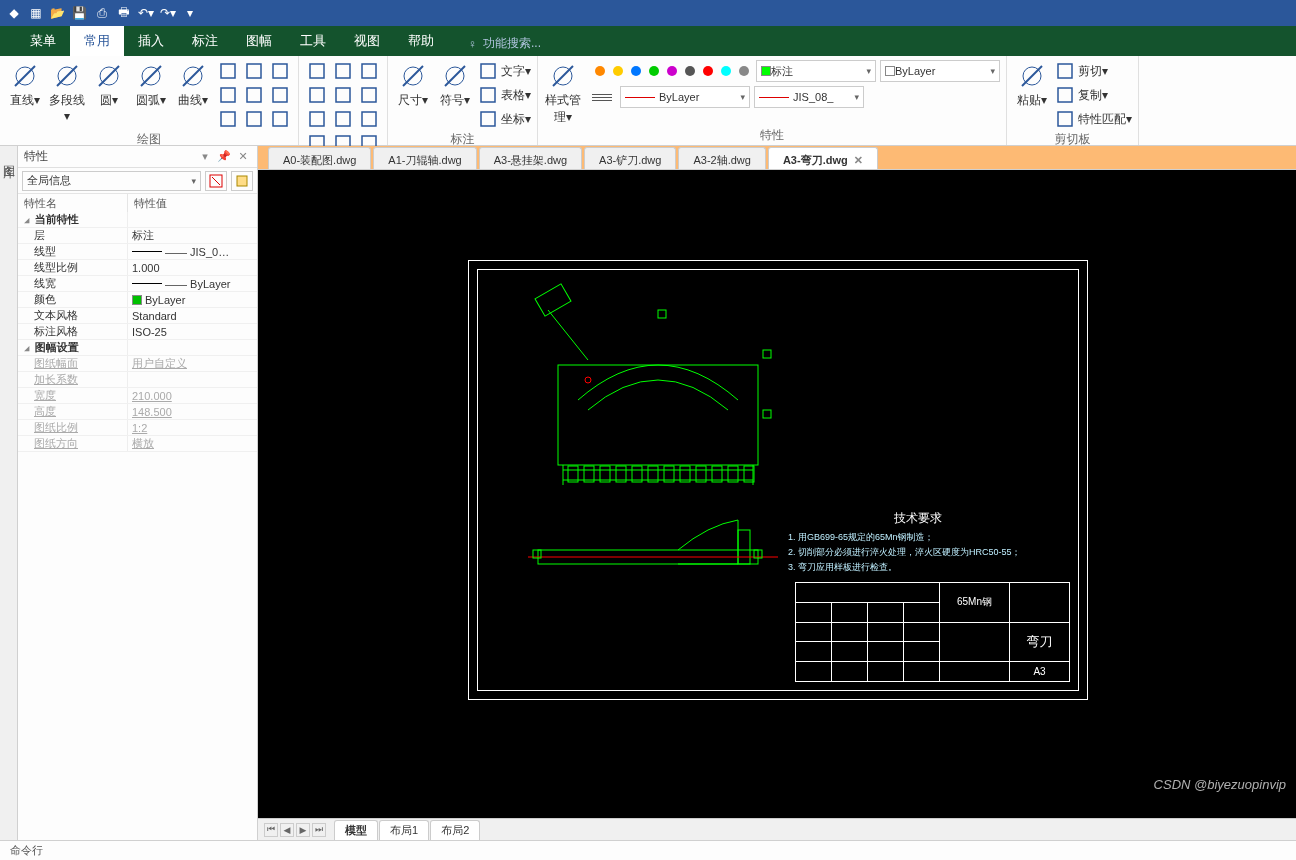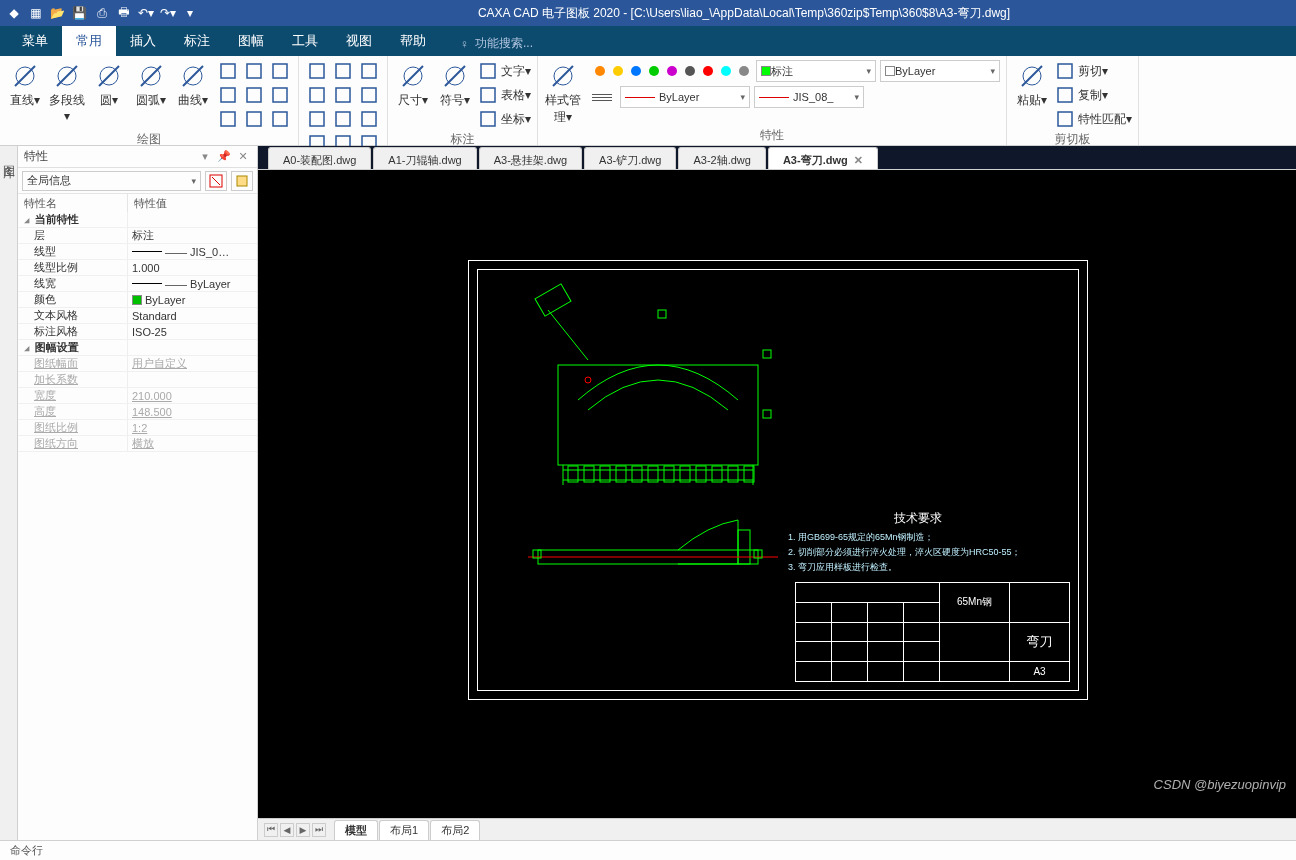--- a/index.html
+++ b/index.html
@@ -1,21 +1,21 @@
 <!DOCTYPE html>
 <html><head>
 <meta charset="utf-8">
 <style>
 * { box-sizing: border-box; margin: 0; padding: 0; font-family: "Microsoft YaHei", sans-serif; }
 body { width: 1296px; height: 860px; background: #fff; font-size: 12px; color: #333; overflow: hidden; }
 .titlebar { height: 26px; background: #2b579a; display: flex; align-items: center; padding: 0 6px; color: #fff; }
 .titlebar .qat { display: flex; gap: 6px; }
 .titlebar .qat span { width: 16px; height: 16px; display: flex; align-items: center; justify-content: center; cursor: pointer; }
 .titlebar .title { flex: 1; text-align: center; font-size: 12px; }
-.menubar { height: 30px; background: #0c4a6e; display: flex; align-items: flex-end; padding-left: 8px; color: #fff; }
+.menubar { height: 30px; background: #14532d; display: flex; align-items: flex-end; padding-left: 16px; color: #fff; }
 .menubar .mitem { padding: 6px 14px; cursor: pointer; font-size: 13px; }
 .menubar .mitem.active { background: #fff; color: #2b579a; }
 .menubar .search { display: flex; align-items: center; margin-left: 20px; color: #b0c4de; font-size: 12px; padding-bottom: 4px; }
 .menubar .search .bulb { margin-right: 6px; }
 .ribbon { height: 90px; background: #fdfdfd; border-bottom: 1px solid #d0d0d0; display: flex; }
 .rgroup { border-right: 1px solid #e0e0e0; display: flex; flex-direction: column; padding: 2px 6px 0 6px; }
 .rgroup .content { flex: 1; display: flex; align-items: flex-start; gap: 4px; padding-top: 2px;}
 .rgroup .glabel { text-align: center; font-size: 12px; color: #666; padding: 1px 0 2px 0; }
 .bigbtn { display: flex; flex-direction: column; align-items: center; width: 38px; padding-top: 2px; cursor: pointer; }
 .bigbtn .ico { width: 28px; height: 28px; display: flex; align-items: center; justify-content: center; }
@@ -39,21 +39,21 @@
 .proppanel .pcols .c1{ width:110px; border-right:1px solid #e5e5e5;}
 .proppanel .pbody { flex:1; overflow:auto; font-size:11px;}
 .prow { display:flex; height:16px; border-bottom:1px solid #f0f0f0;}
 .prow .k { width:110px; padding-left:16px; border-right:1px solid #eee;}
 .prow .v { flex:1; padding-left:4px; display:flex; align-items:center; gap:3px;}
 .prow.section .k{ padding-left:6px; font-weight:bold; color:#333;font-family:Liberation Mono, monospace;}
 .prow.section .k::before{content:"◢ "; font-size:9px; color:#888;}
 .prow.disabled { color:#aaa;text-decoration:underline;}
 .sw { width:10px; height:10px; border:1px solid #888; display:inline-block;}
 .canvaswrap { flex:1; display:flex; flex-direction:column; background:#f5f5f5;}
-.doctabs { height:24px; background:#0f172a; border-bottom:1px solid #d0d0d0; display:flex; align-items:flex-end; padding-left:10px;}
+.doctabs { height:24px; background:#fdba74; border-bottom:1px solid #d0d0d0; display:flex; align-items:flex-end; padding-left:10px;}
 .doctab { height:22px; padding:3px 14px 0 14px; border:1px solid #ccc; border-bottom:none; margin-right:2px; border-radius:3px 3px 0 0; background:#f0f0f0; font-size:11px; cursor:pointer; display:flex; align-items:center; gap:6px;}
 .doctab.active { background:#fff; font-weight:bold;}
 .doctab .x { font-size:11px; color:#888; }
 .canvas { flex:1; background:#000; position:relative; overflow:hidden;}
 .drawing-frame{position:absolute; left:210px; top:90px; width:620px; height:440px; border:1px solid #fff;}
 .drawing-inner{position:absolute; left:8px; top:8px; right:8px; bottom:8px; border:1px solid #fff;}
 .green{stroke:#00ff00; fill:none; stroke-width:1;}
 .red{stroke:#ff0000; fill:none; stroke-width:1;}
 .titleblock{position:absolute; right:8px; bottom:8px; width:275px; height:100px; }
 .titleblock table{border-collapse:collapse; width:100%; height:100%;}
@@ -78,21 +78,20 @@
     <span>◆</span>
     <span>▦</span>
     <span>📂</span>
     <span>💾</span>
     <span>⎙</span>
     <span>🖶</span>
     <span>↶▾</span>
     <span>↷▾</span>
     <span>▾</span>
   </div>
-  <div class="title">CAXA CAD 电子图板 2020 - [C:\Users\liao_\AppData\Local\Temp\360zip$Temp\360$8\A3-弯刀.dwg]</div>
 </div>
 
 <div class="menubar" id="menubar">
     <div class="mitem">菜单</div>
     <div class="mitem active">常用</div>
     <div class="mitem">插入</div>
     <div class="mitem">标注</div>
     <div class="mitem">图幅</div>
     <div class="mitem">工具</div>
     <div class="mitem">视图</div>

